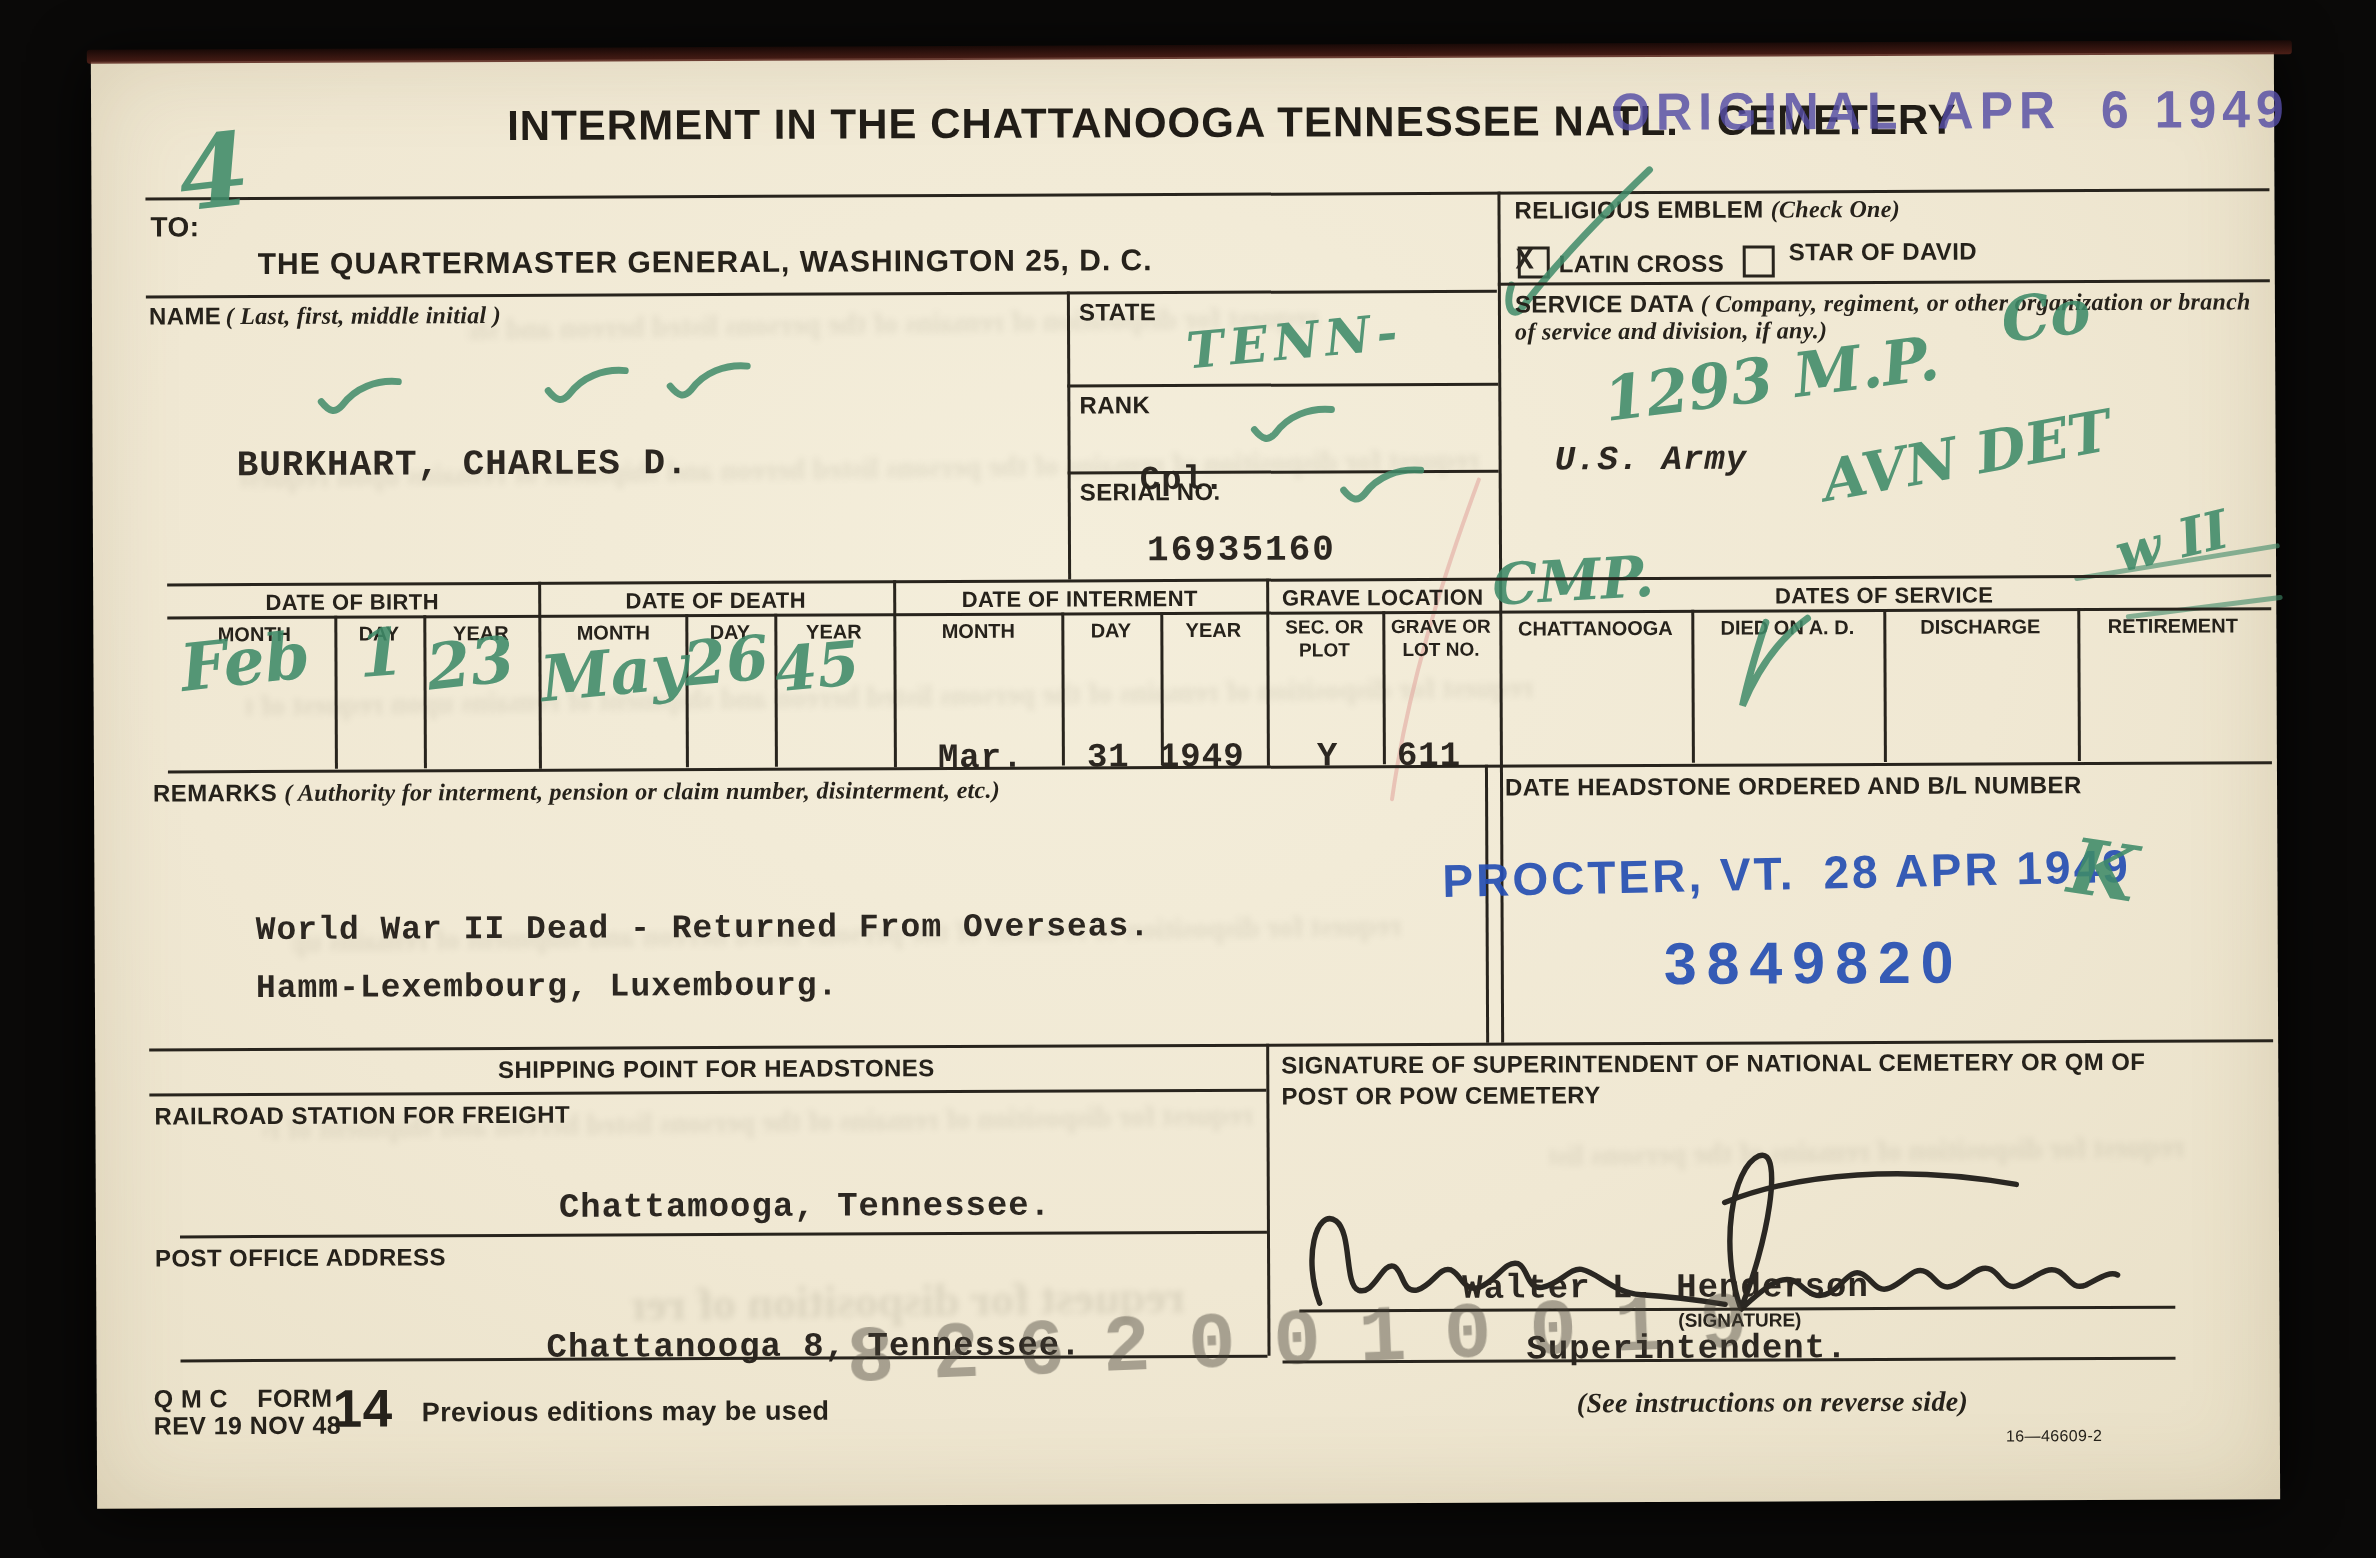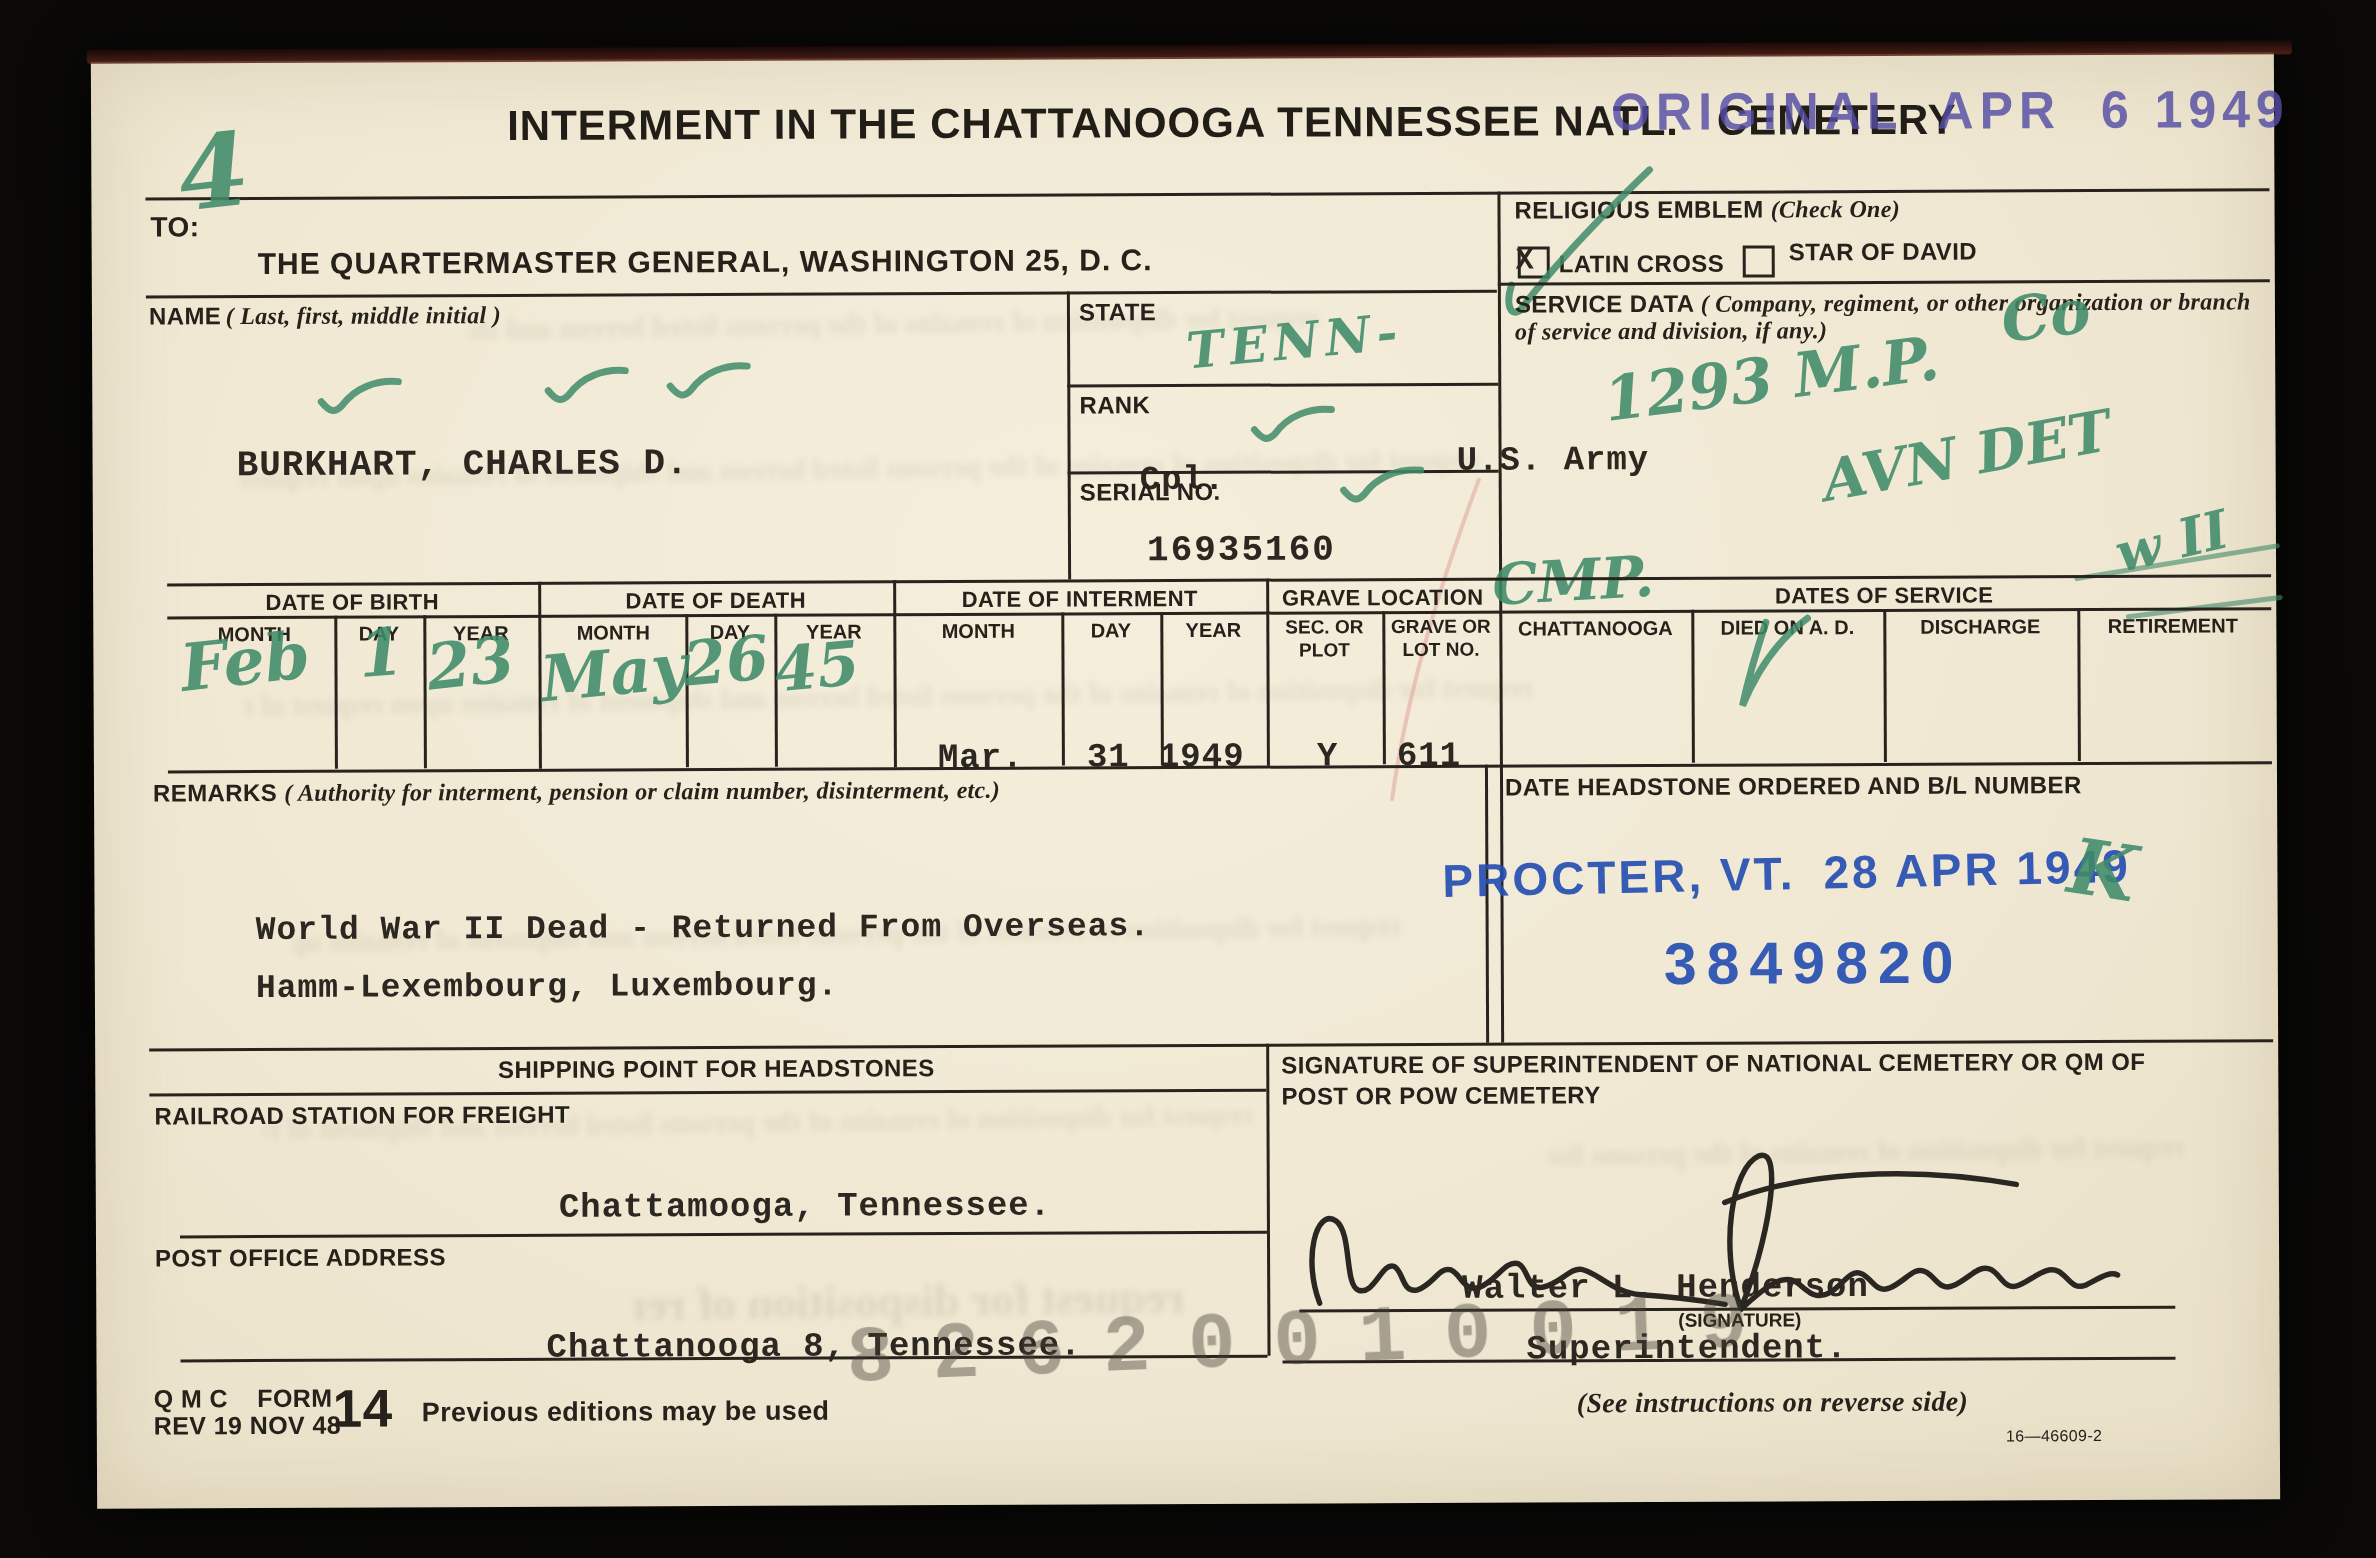--- a/index.html
+++ b/index.html
@@ -89,21 +89,21 @@
     <div class="hline" style="left:1406px;top:227px;width:772px;"></div>
 
     <div class="abs" style="left:1423px;top:235px;width:748px;line-height:1.25;">
       <span class="lbl">SERVICE DATA </span>
       <span class="note">( Company, regiment, or other organization or branch of service and division, if any.)</span>
     </div>
     <div class="abs hand" style="left:1510px;top:279px;font-size:61px;transform:rotate(-7deg);">
       <span>1293 M.P.</span>
       <span style="position:relative;top:-28px;margin-left:46px;">Co</span>
     </div>
-    <div class="abs typed" style="left:1364px;top:386px;">U.S. Army</div>
+    <div class="abs typed" style="left:1462px;top:386px;font-style:italic;">U.S. Army</div>
     <div class="abs hand" style="left:1728px;top:368px;font-size:57px;transform:rotate(-10deg);">AVN DET</div>
     <div class="abs hand" style="left:1399px;top:491px;font-size:57px;transform:rotate(-3deg);">CMP.</div>
     <div class="abs hand" style="left:2022px;top:457px;font-size:53px;transform:rotate(-13deg);">w II</div>
     <div class="greenline" style="left:1980px;top:507px;width:208px;transform:rotate(-9deg);"></div>
     <div class="greenline" style="left:2032px;top:552px;width:158px;transform:rotate(-7deg);"></div>
 
     <div class="abs" style="left:57px;top:241px;">
       <span class="lbl">NAME</span>
       <span class="note">( Last, first, middle initial )</span>
     </div>

